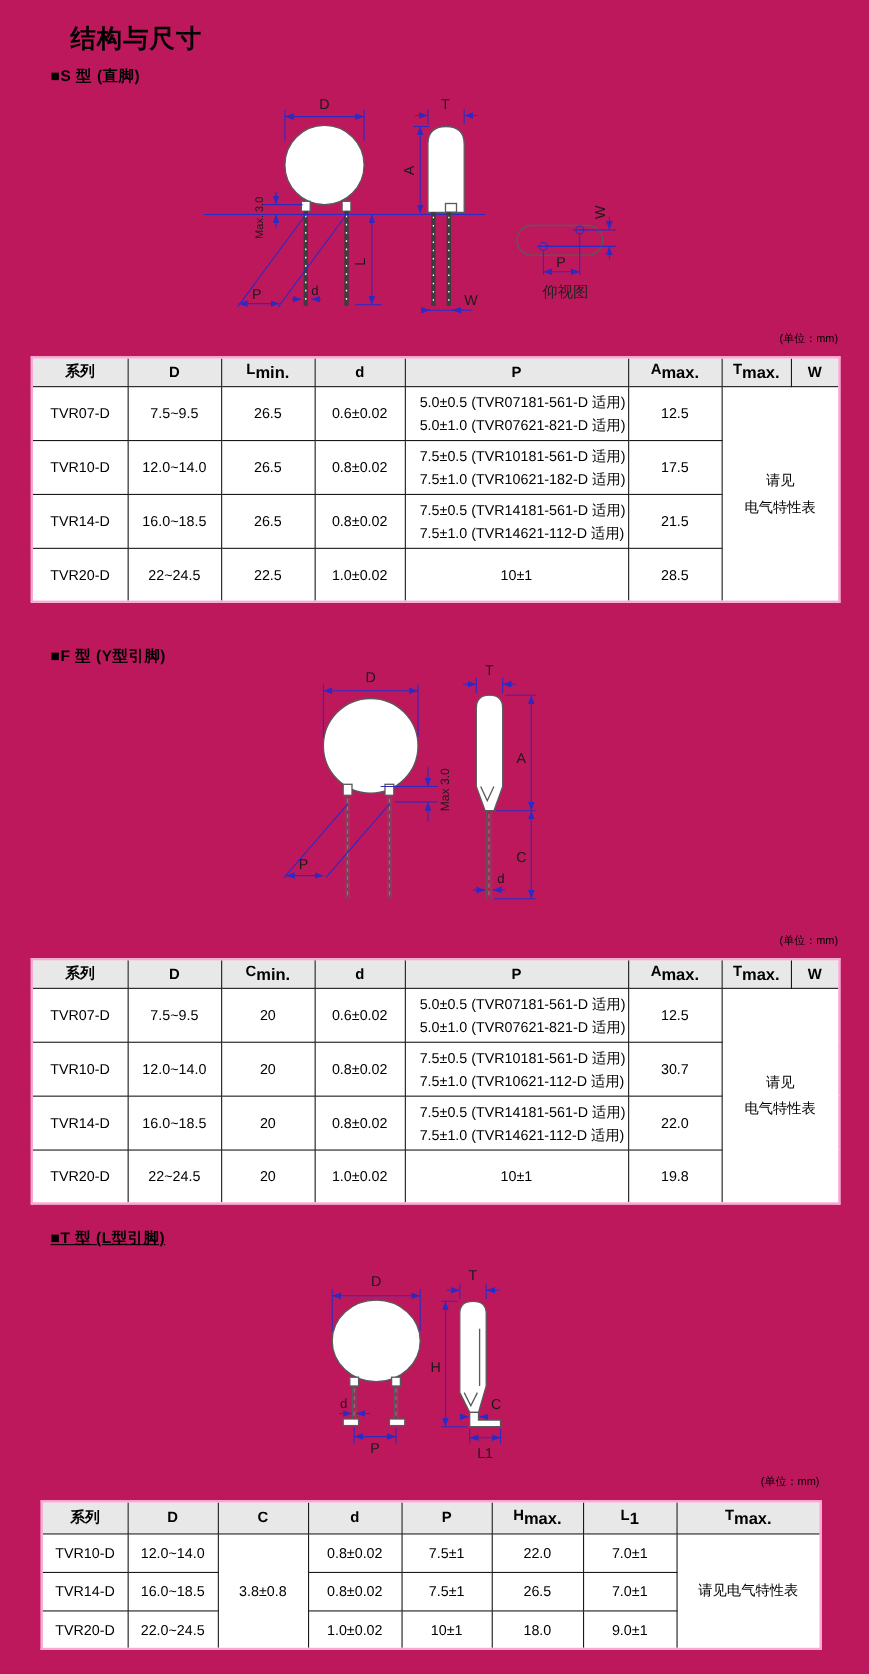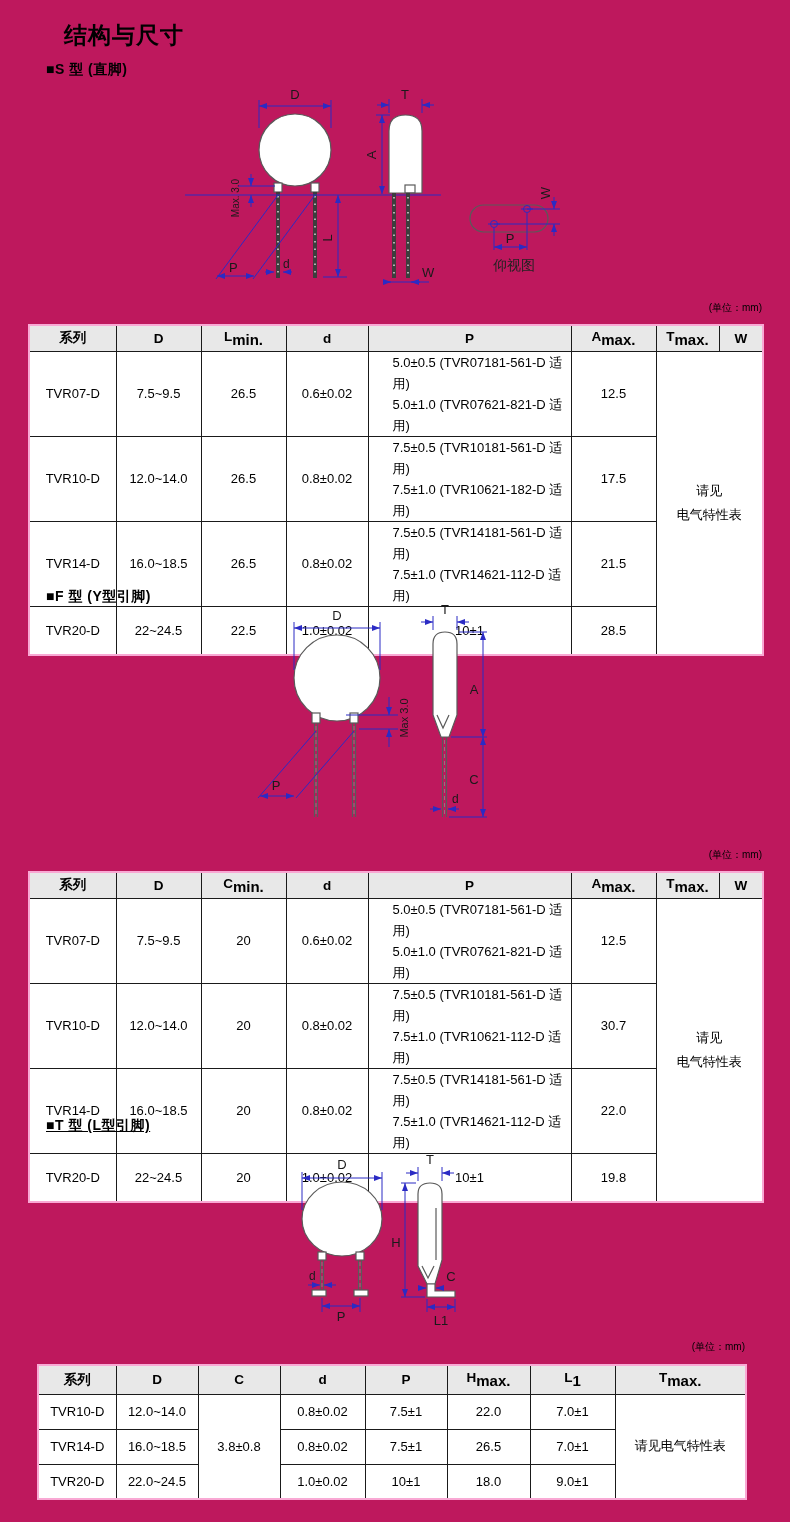--- a/index.html
+++ b/index.html
@@ -22,21 +22,21 @@
   text.lbl-s { fill:#1a1a1a; font-size:12px; font-family:"Liberation Sans","DejaVu Sans",sans-serif; }
   text.cap { fill:#222; font-size:14px; font-family:"Liberation Sans","DejaVu Sans",sans-serif; }
 
   table.dim-table { position:absolute; border-collapse:collapse; table-layout:fixed; background:#fff; border:2px solid #f9a8d4; }
   .dim-table th, .dim-table td { border:1px solid #1a1a1a; text-align:center; vertical-align:middle; font-size:13px; overflow:hidden; }
   .dim-table thead th { background:#e8e8e8; font-weight:bold; font-size:13.5px; height:26px; }
   .dim-table thead th sub { font-size:15px; font-weight:bold; }
   .t1 tbody tr, .t2 tbody tr { height:49px; }
   .t3 thead th { height:29px; }
   .t3 tbody tr { height:35px; }
-  td.p-cell { text-align:left; padding-left:24px; line-height:21px; }
+  td.p-cell { text-align:left; padding-left:13px; line-height:21px; }
   td.p-center { text-align:center; }
   td.note-cell div { line-height:24px; }
 </style>
 </head>
 <body>
 
 <div class="page">
 
   <div class="doc-title">结构与尺寸</div>
 

